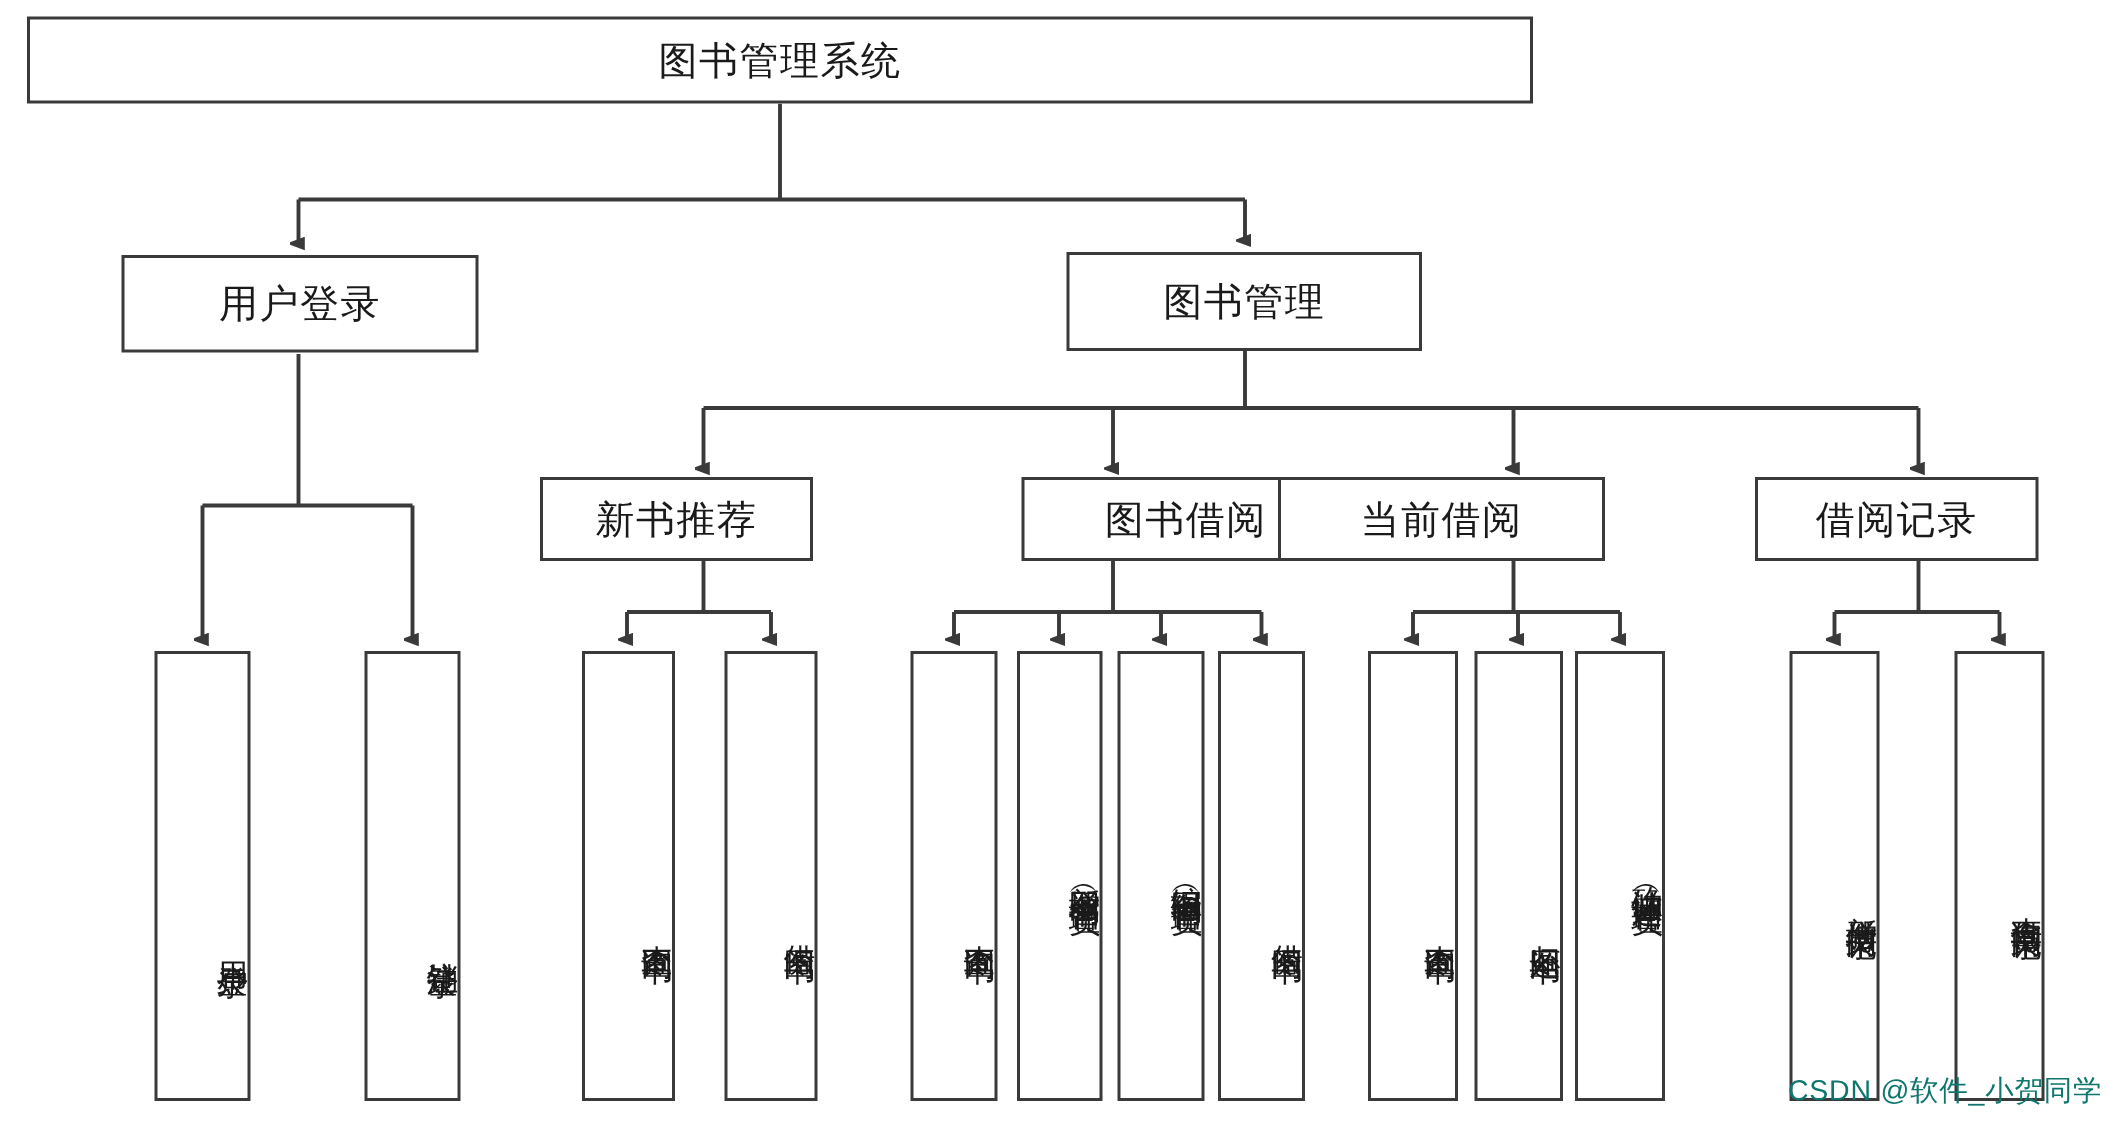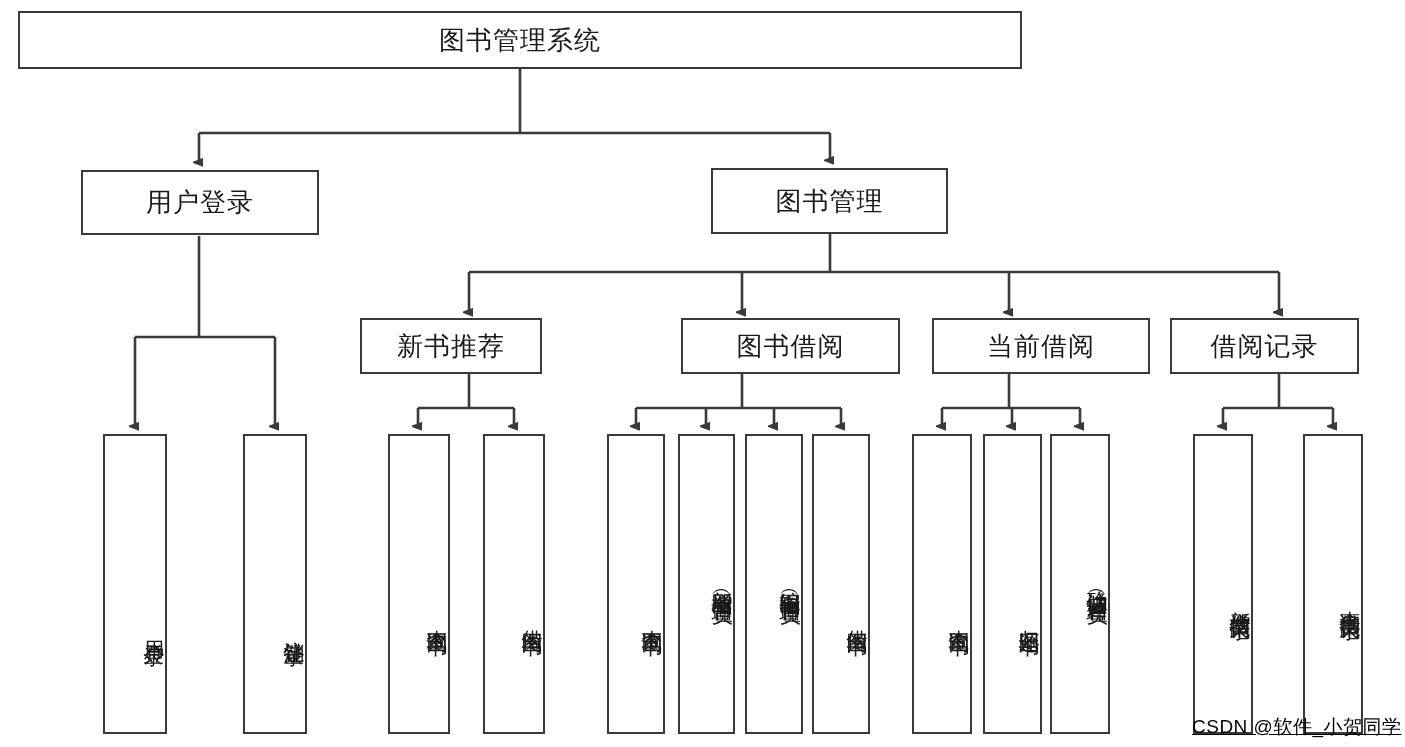--- a/index.html
+++ b/index.html
@@ -54,25 +54,24 @@
   .node.vert.tall-text {
     align-items: flex-start;
   }
   .node.vert .vlabel {
     display: block;
     white-space: nowrap;
   }
   .watermark {
     position: absolute;
     font-size: 19px;
-    color: #000000;
+    color: #0f766e;
     letter-spacing: 0.5px;
     z-index: 3;
     white-space: nowrap;
-    text-decoration: underline;
   }
 </style>
 </head>
 <body>
 
 <div id="canvas">
 
   <svg id="wires" viewBox="0 0 1405 747" xmlns="http://www.w3.org/2000/svg">
     <defs>
       <marker id="arrow" markerWidth="10" markerHeight="10" refX="2.2" refY="4.2" orient="auto" markerUnits="userSpaceOnUse">
@@ -135,21 +134,21 @@
   <div class="node horiz" style="left:711px; top:168px; width:237px; height:66px;">
     <span>图书管理</span>
   </div>
 
   <div class="node horiz" style="left:360px; top:318px; width:182px; height:56px;">
     <span>新书推荐</span>
   </div>
   <div class="node horiz" style="left:633px; top:318px; width:219px; height:56px;margin-left:48px;">
     <span>图书借阅</span>
   </div>
-  <div class="node horiz" style="left:932px; top:318px; width:218px; height:56px;">
+  <div class="node horiz" style="left:852px; top:318px; width:218px; height:56px;">
     <span>当前借阅</span>
   </div>
   <div class="node horiz" style="left:1170px; top:318px; width:189px; height:56px;">
     <span>借阅记录</span>
   </div>
 
   <div class="node vert" style="left:103px; top:434px; width:64px; height:300px; padding-top:94px;">
     <span class="vlabel">用户登录</span>
   </div>
   <div class="node vert" style="left:243px; top:434px; width:64px; height:300px; padding-top:94px;">

